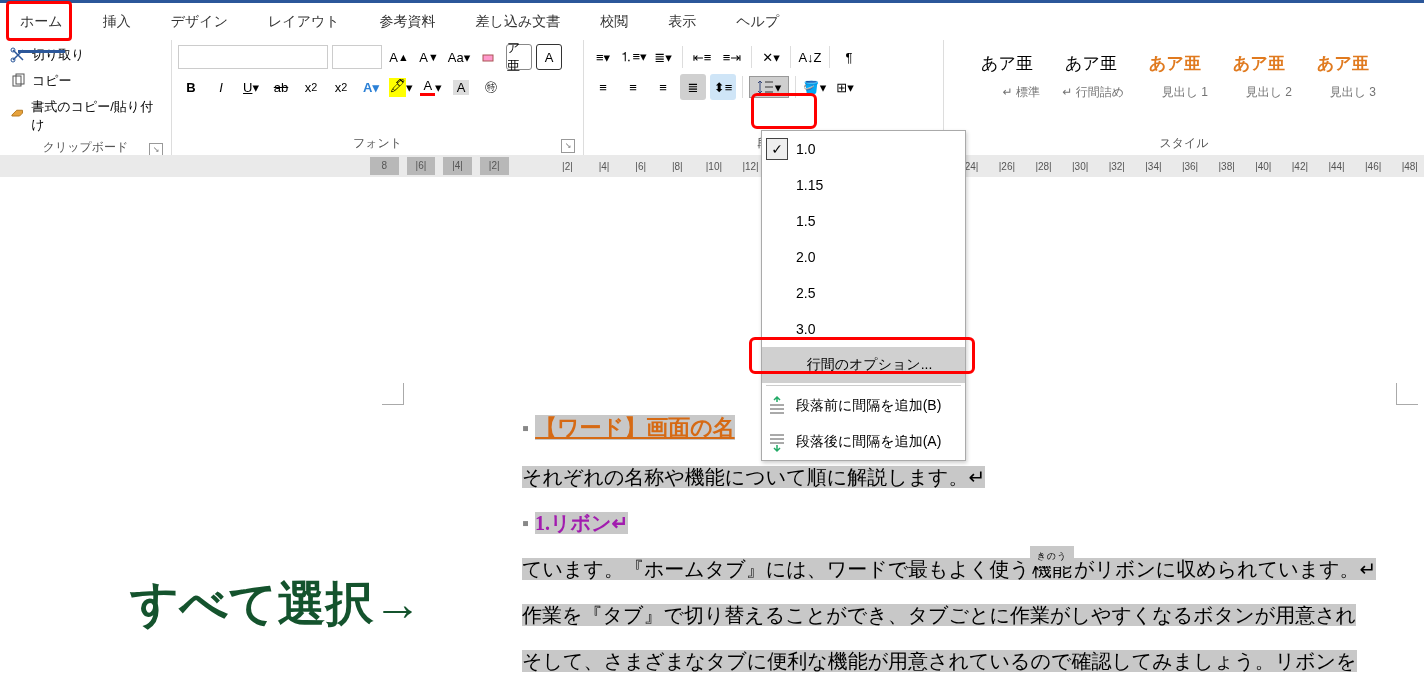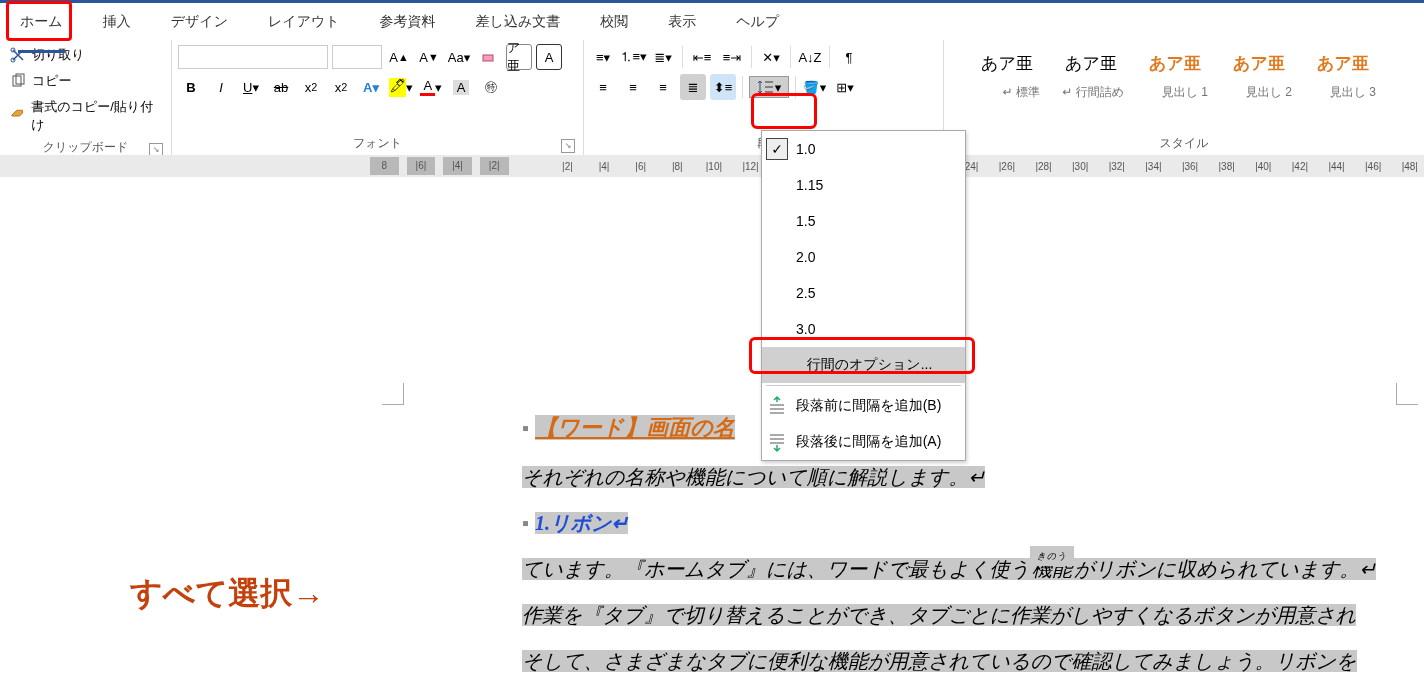--- a/index.html
+++ b/index.html
@@ -42,33 +42,33 @@
     .style-preview { font-size: 17px; height: 30px; display: flex; align-items: center; justify-content: center; width: 100%; }
     .style-label { font-size: 12px; color: #737373; padding-top: 6px; }
     .style-accent .style-preview { color: #e07a1f; font-family: "Yu Gothic UI"; font-weight: bold; }
 
     .ruler { height: 22px; background: #eaeaea; display: flex; align-items: center; font-size: 10px; color: #555; padding-left: 370px; gap: 8px; white-space: nowrap; position: relative; }
     .ruler .tick { display: inline-block; width: 38px; text-align: center; }
     .ruler .dark { background: #b8b8b8; display: inline-block; height: 18px; line-height: 18px; }
 
     .page-area { position: absolute; top: 203px; left: 382px; right: 0; background: #fff; }
     .doc-content { padding: 200px 30px 0 140px; font-family: "Yu Mincho", serif; font-size: 20px; line-height: 2.3; color: #000; }
-    .doc-content .sel { background: #c8c8c8; font-style: italic; }
+    .doc-content .sel { background: #c8c8c8; }
     .title-line { color: #d66a14; font-weight: bold; text-decoration: underline; font-size: 22px; }
     .bullet { color: #888; margin-right: 6px; }
-    .sub-h { color: #1d4ed8; font-weight: bold; }
+    .sub-h { color: #a21caf; font-weight: bold; }
     .ruby { position: relative; }
     .ruby .rt { position: absolute; top: -12px; left: 0; font-size: 9px; width: 100%; text-align: center; letter-spacing: 1px; color: #000; background: #c8c8c8; }
     .kino-box { background: #888; padding: 0 2px; }
 
     .page-corner { position: absolute; width: 22px; height: 22px; border-style: solid; border-color: #aaa; }
     .page-corner.tl { top: 180px; left: 0; border-width: 0 1px 1px 0; }
     .page-corner.tr { top: 180px; right: 6px; border-width: 0 0 1px 1px; }
 
-    .annotation { position: absolute; top: 572px; left: 130px; font-size: 32px; font-weight: bold; color: #c2410c; font-family: "Yu Gothic", sans-serif; }
+    .annotation { position: absolute; top: 572px; left: 130px; font-size: 48px; font-weight: bold; color: #14532d; font-family: "Yu Gothic", sans-serif; }
 
     .clip-list { display: flex; flex-direction: column; gap: 4px; font-size: 13px; justify-content: space-between; }
     .clip-item { display: flex; align-items: center; gap: 6px; cursor: pointer; padding: 2px 4px; }
     .sep { width: 1px; background: #ddd; align-self: stretch; margin: 2px 2px; }
   </style>
 </head>
 <body>
 
 <div class="home-highlight-box"></div>
 

